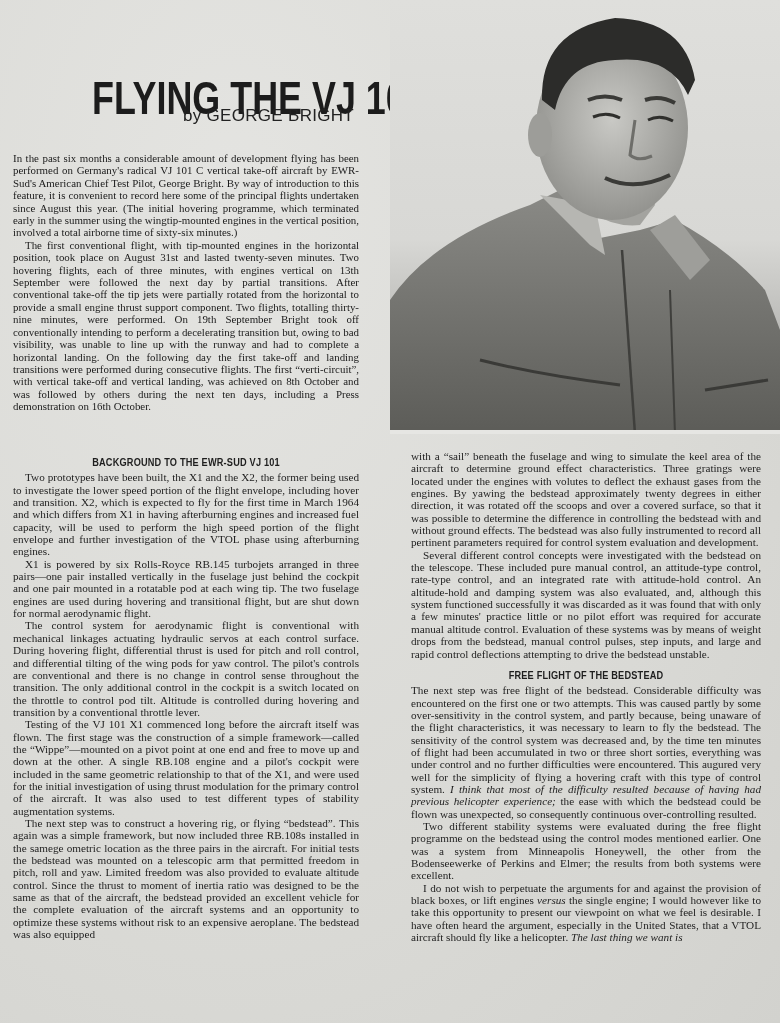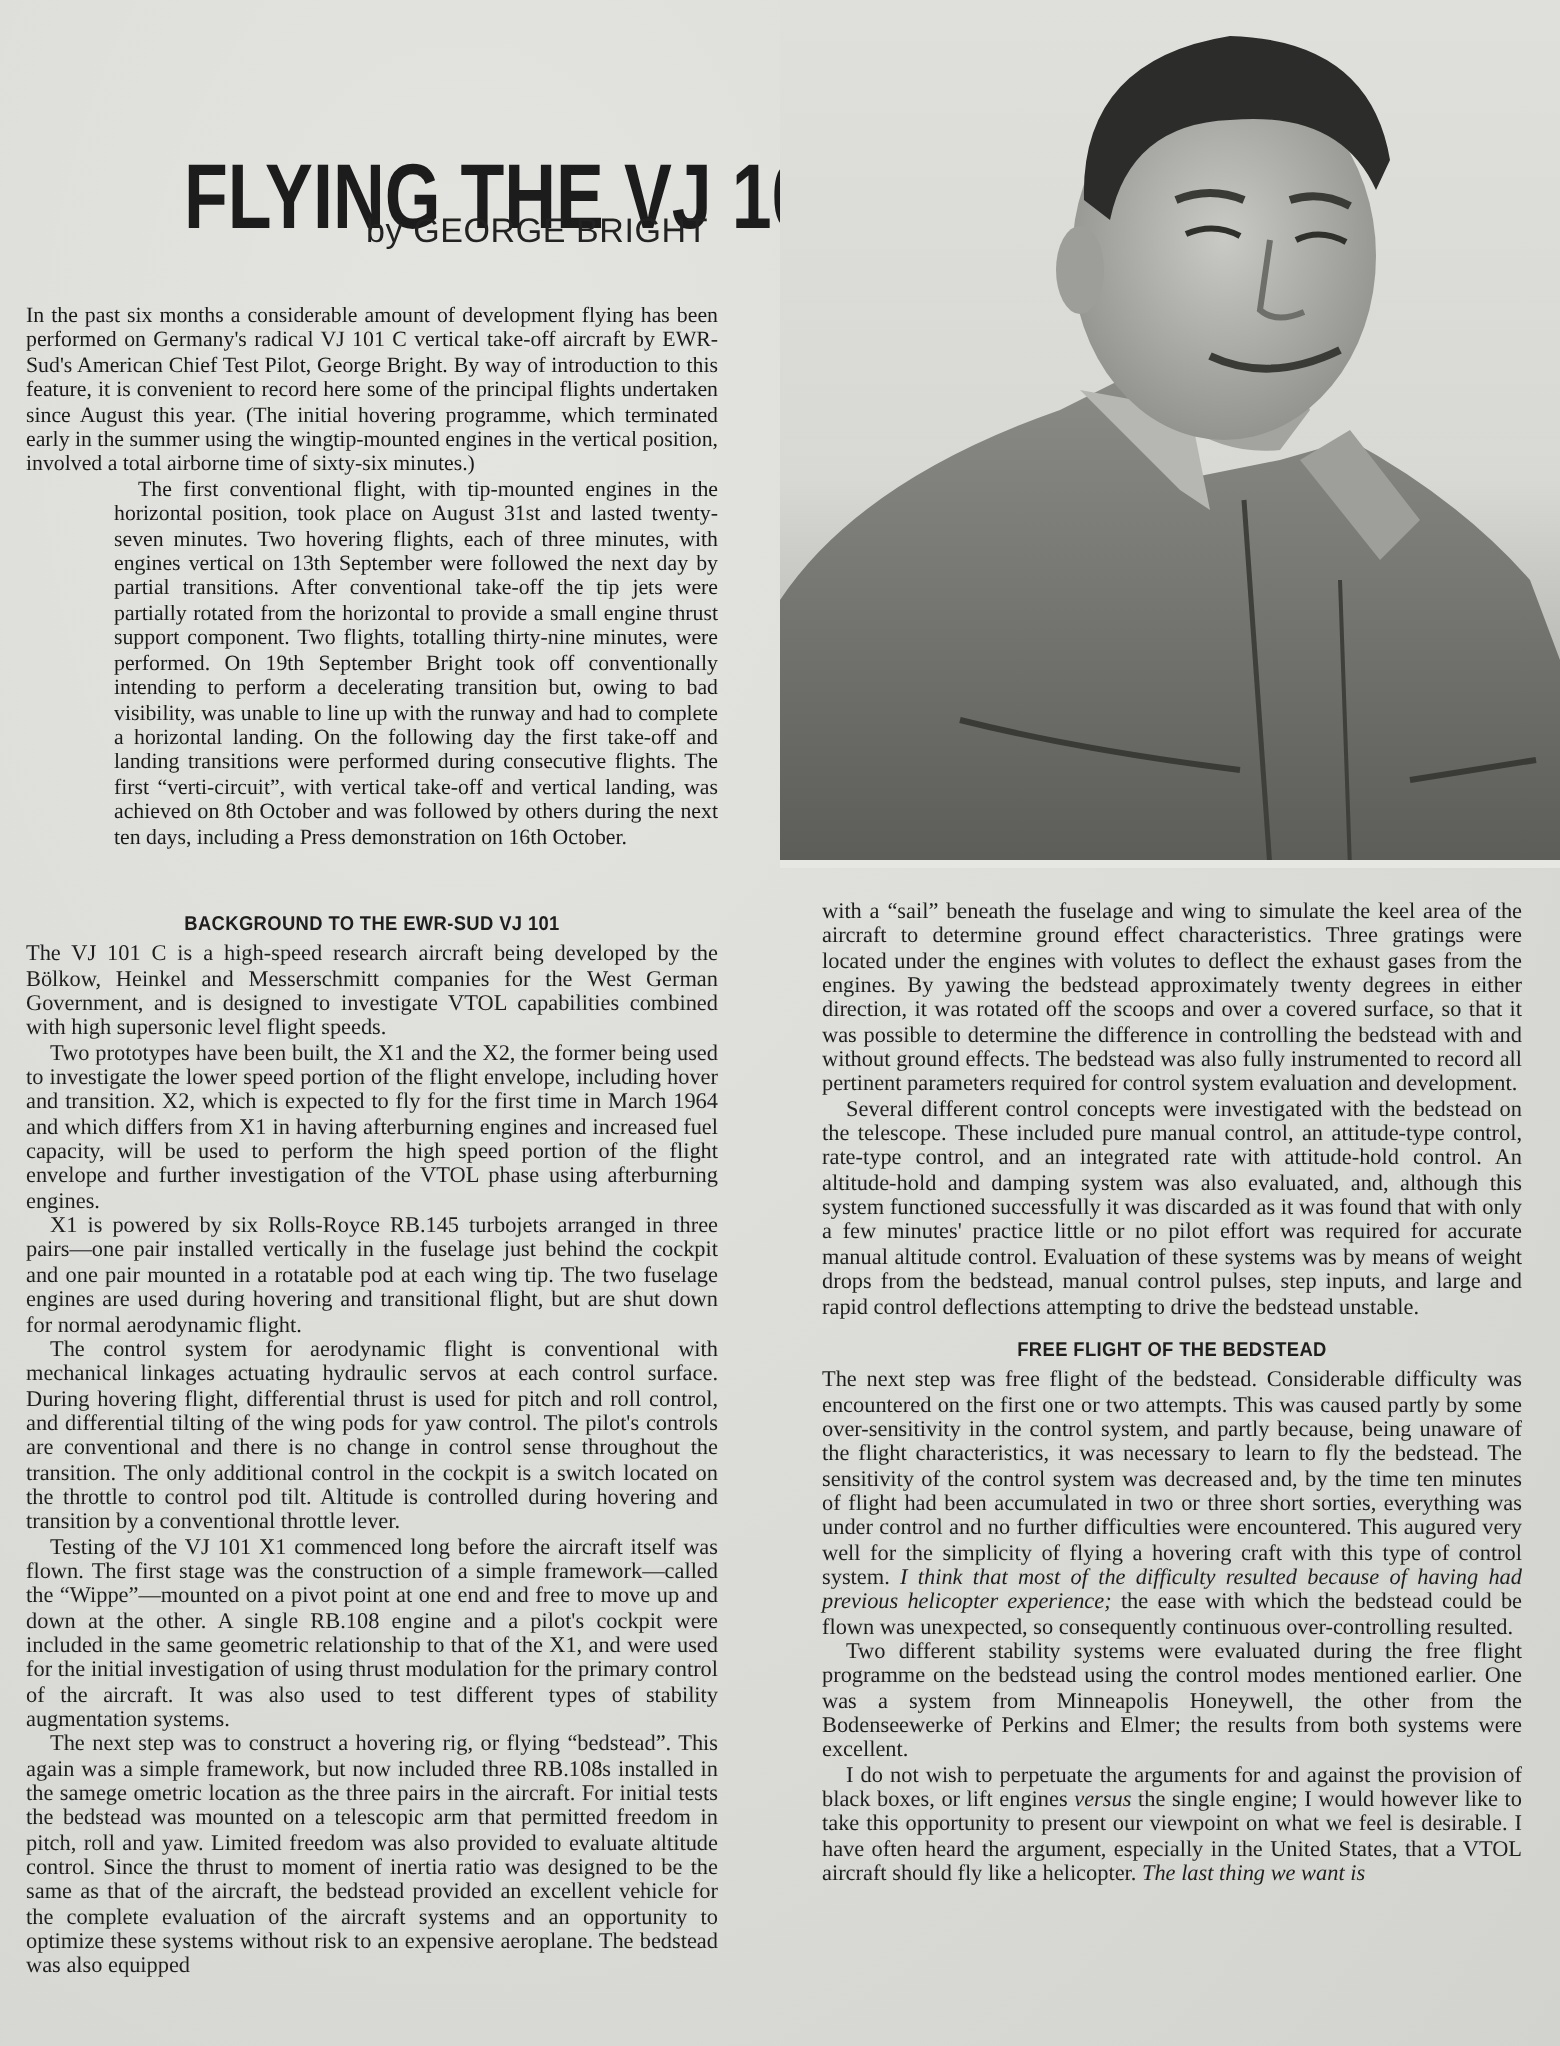--- a/index.html
+++ b/index.html
@@ -31,21 +31,21 @@
     overflow: hidden;
     background: linear-gradient(180deg, #dfdfdc 0%, #d8d8d5 55%, #9a9a97 100%);
   }
   .photo svg { position: absolute; left: 0; top: 0; }
   .intro {
     position: absolute; left: 13px; top: 152px; width: 346px;
     font-weight: normal; font-size: 10.9px; line-height: 12.4px;
     text-align: justify; color: #1a1a1a;
   }
   .intro p { margin: 0; text-indent: 0; }
-  .intro p + p { text-indent: 12px; margin-left: 44px; }
+  .intro p + p { text-indent: 12px; }
   .col {
     position: absolute; top: 457px; width: 346px;
     font-size: 11.2px; line-height: 12.35px; text-align: justify; color: #1e1e1e;
   }
   .col.left { left: 13px; }
   .col.right { left: 411px; top: 450px; width: 350px; }
   .col p { margin: 0; text-indent: 12px; }
   .col p.first { text-indent: 0; }
   .subhead {
     font-family: "Liberation Sans", "DejaVu Sans", sans-serif;
@@ -109,21 +109,20 @@
     </svg>
   </div>
 
   <div class="intro">
     <p>In the past six months a considerable amount of development flying has been performed on Germany's radical VJ 101 C vertical take-off aircraft by EWR-Sud's American Chief Test Pilot, George Bright. By way of introduction to this feature, it is convenient to record here some of the principal flights undertaken since August this year. (The initial hovering programme, which terminated early in the summer using the wingtip-mounted engines in the vertical position, involved a total airborne time of sixty-six minutes.)</p>
     <p>The first conventional flight, with tip-mounted engines in the horizontal position, took place on August 31st and lasted twenty-seven minutes. Two hovering flights, each of three minutes, with engines vertical on 13th September were followed the next day by partial transitions. After conventional take-off the tip jets were partially rotated from the horizontal to provide a small engine thrust support component. Two flights, totalling thirty-nine minutes, were performed. On 19th September Bright took off conventionally intending to perform a decelerating transition but, owing to bad visibility, was unable to line up with the runway and had to complete a horizontal landing. On the following day the first take-off and landing transitions were performed during consecutive flights. The first “verti-circuit”, with vertical take-off and vertical landing, was achieved on 8th October and was followed by others during the next ten days, including a Press demonstration on 16th October.</p>
   </div>
 
   <div class="col left">
     <div class="subhead">BACKGROUND TO THE EWR-SUD VJ 101</div>
-    <p class="first">The VJ 101 C is a high-speed research aircraft being developed by the Bölkow, Heinkel and Messerschmitt companies for the West German Government, and is designed to investigate VTOL capabilities combined with high supersonic level flight speeds.</p>
     <p>Two prototypes have been built, the X1 and the X2, the former being used to investigate the lower speed portion of the flight envelope, including hover and transition. X2, which is expected to fly for the first time in March 1964 and which differs from X1 in having afterburning engines and increased fuel capacity, will be used to perform the high speed portion of the flight envelope and further investigation of the VTOL phase using afterburning engines.</p>
     <p>X1 is powered by six Rolls-Royce RB.145 turbojets arranged in three pairs—one pair installed vertically in the fuselage just behind the cockpit and one pair mounted in a rotatable pod at each wing tip. The two fuselage engines are used during hovering and transitional flight, but are shut down for normal aerodynamic flight.</p>
     <p>The control system for aerodynamic flight is conventional with mechanical linkages actuating hydraulic servos at each control surface. During hovering flight, differential thrust is used for pitch and roll control, and differential tilting of the wing pods for yaw control. The pilot's controls are conventional and there is no change in control sense throughout the transition. The only additional control in the cockpit is a switch located on the throttle to control pod tilt. Altitude is controlled during hovering and transition by a conventional throttle lever.</p>
     <p>Testing of the VJ 101 X1 commenced long before the aircraft itself was flown. The first stage was the construction of a simple framework—called the “Wippe”—mounted on a pivot point at one end and free to move up and down at the other. A single RB.108 engine and a pilot's cockpit were included in the same geometric relationship to that of the X1, and were used for the initial investigation of using thrust modulation for the primary control of the aircraft. It was also used to test different types of stability augmentation systems.</p>
     <p>The next step was to construct a hovering rig, or flying “bedstead”. This again was a simple framework, but now included three RB.108s installed in the samege ometric location as the three pairs in the aircraft. For initial tests the bedstead was mounted on a telescopic arm that permitted freedom in pitch, roll and yaw. Limited freedom was also provided to evaluate altitude control. Since the thrust to moment of inertia ratio was designed to be the same as that of the aircraft, the bedstead provided an excellent vehicle for the complete evaluation of the aircraft systems and an opportunity to optimize these systems without risk to an expensive aeroplane. The bedstead was also equipped</p>
   </div>
 
   <div class="col right">
     <p class="first">with a “sail” beneath the fuselage and wing to simulate the keel area of the aircraft to determine ground effect characteristics. Three gratings were located under the engines with volutes to deflect the exhaust gases from the engines. By yawing the bedstead approximately twenty degrees in either direction, it was rotated off the scoops and over a covered surface, so that it was possible to determine the difference in controlling the bedstead with and without ground effects. The bedstead was also fully instrumented to record all pertinent parameters required for control system evaluation and development.</p>
     <p>Several different control concepts were investigated with the bedstead on the telescope. These included pure manual control, an attitude-type control, rate-type control, and an integrated rate with attitude-hold control. An altitude-hold and damping system was also evaluated, and, although this system functioned successfully it was discarded as it was found that with only a few minutes' practice little or no pilot effort was required for accurate manual altitude control. Evaluation of these systems was by means of weight drops from the bedstead, manual control pulses, step inputs, and large and rapid control deflections attempting to drive the bedstead unstable.</p>

